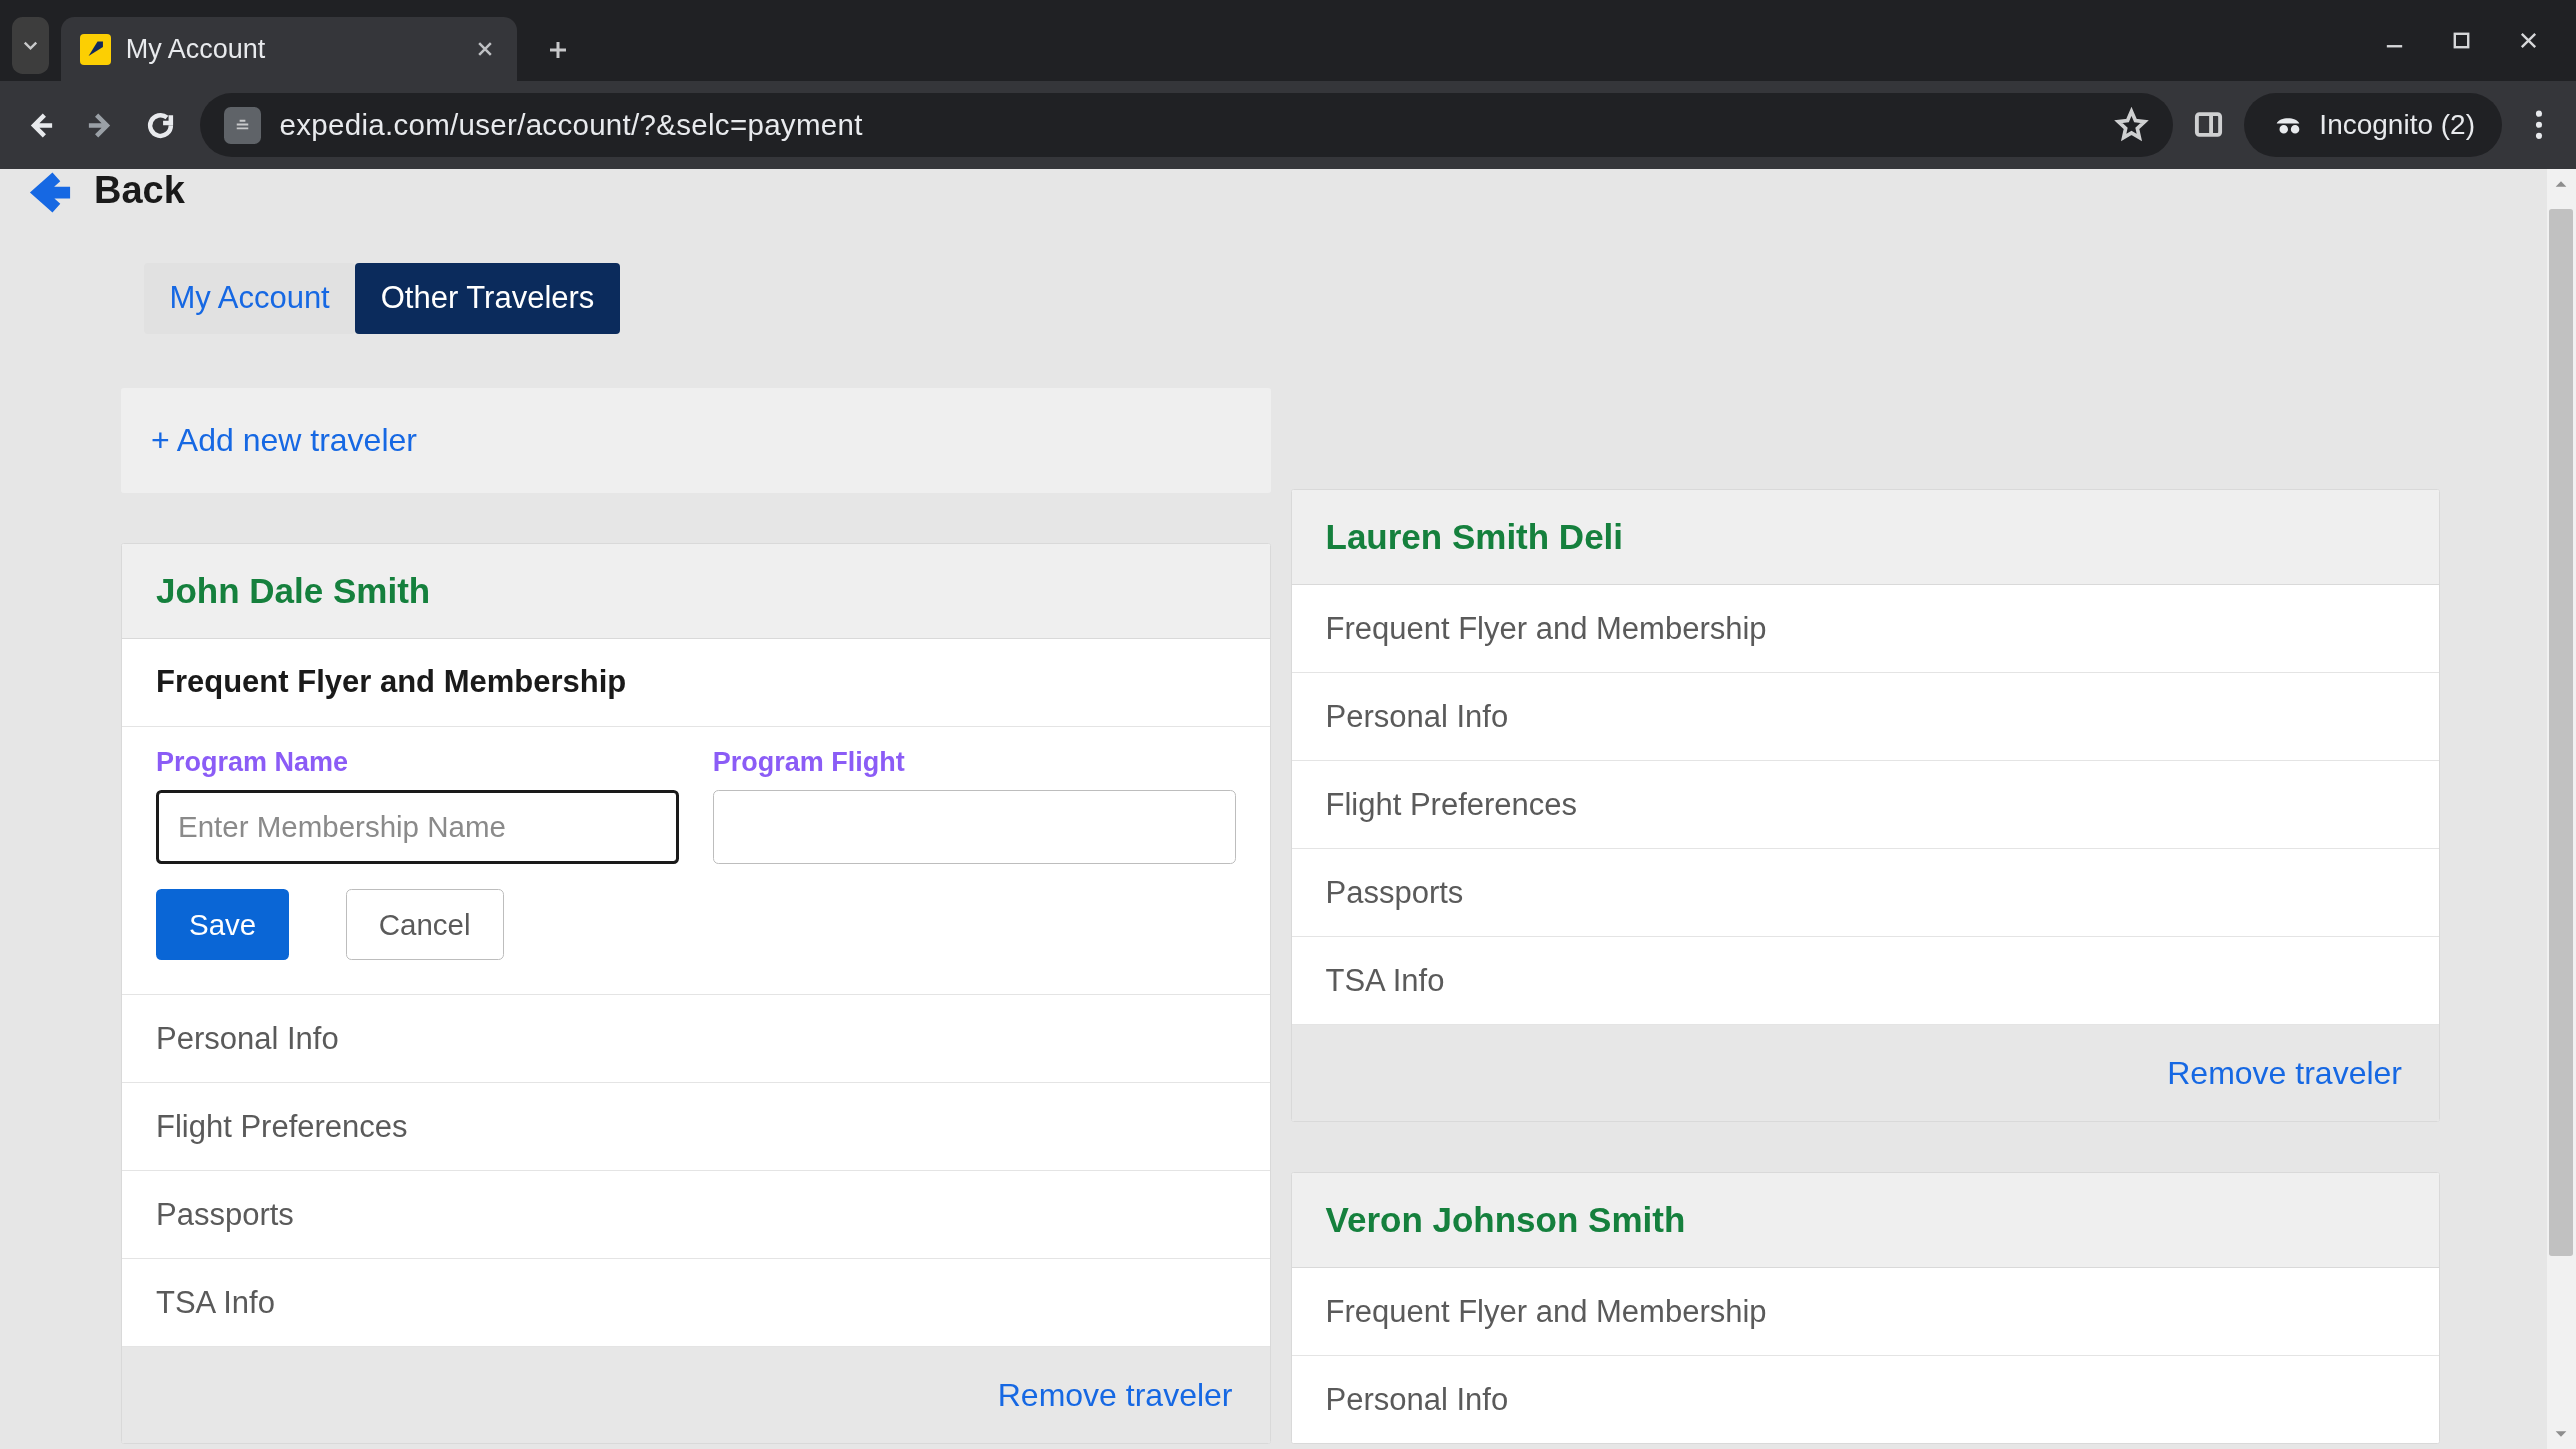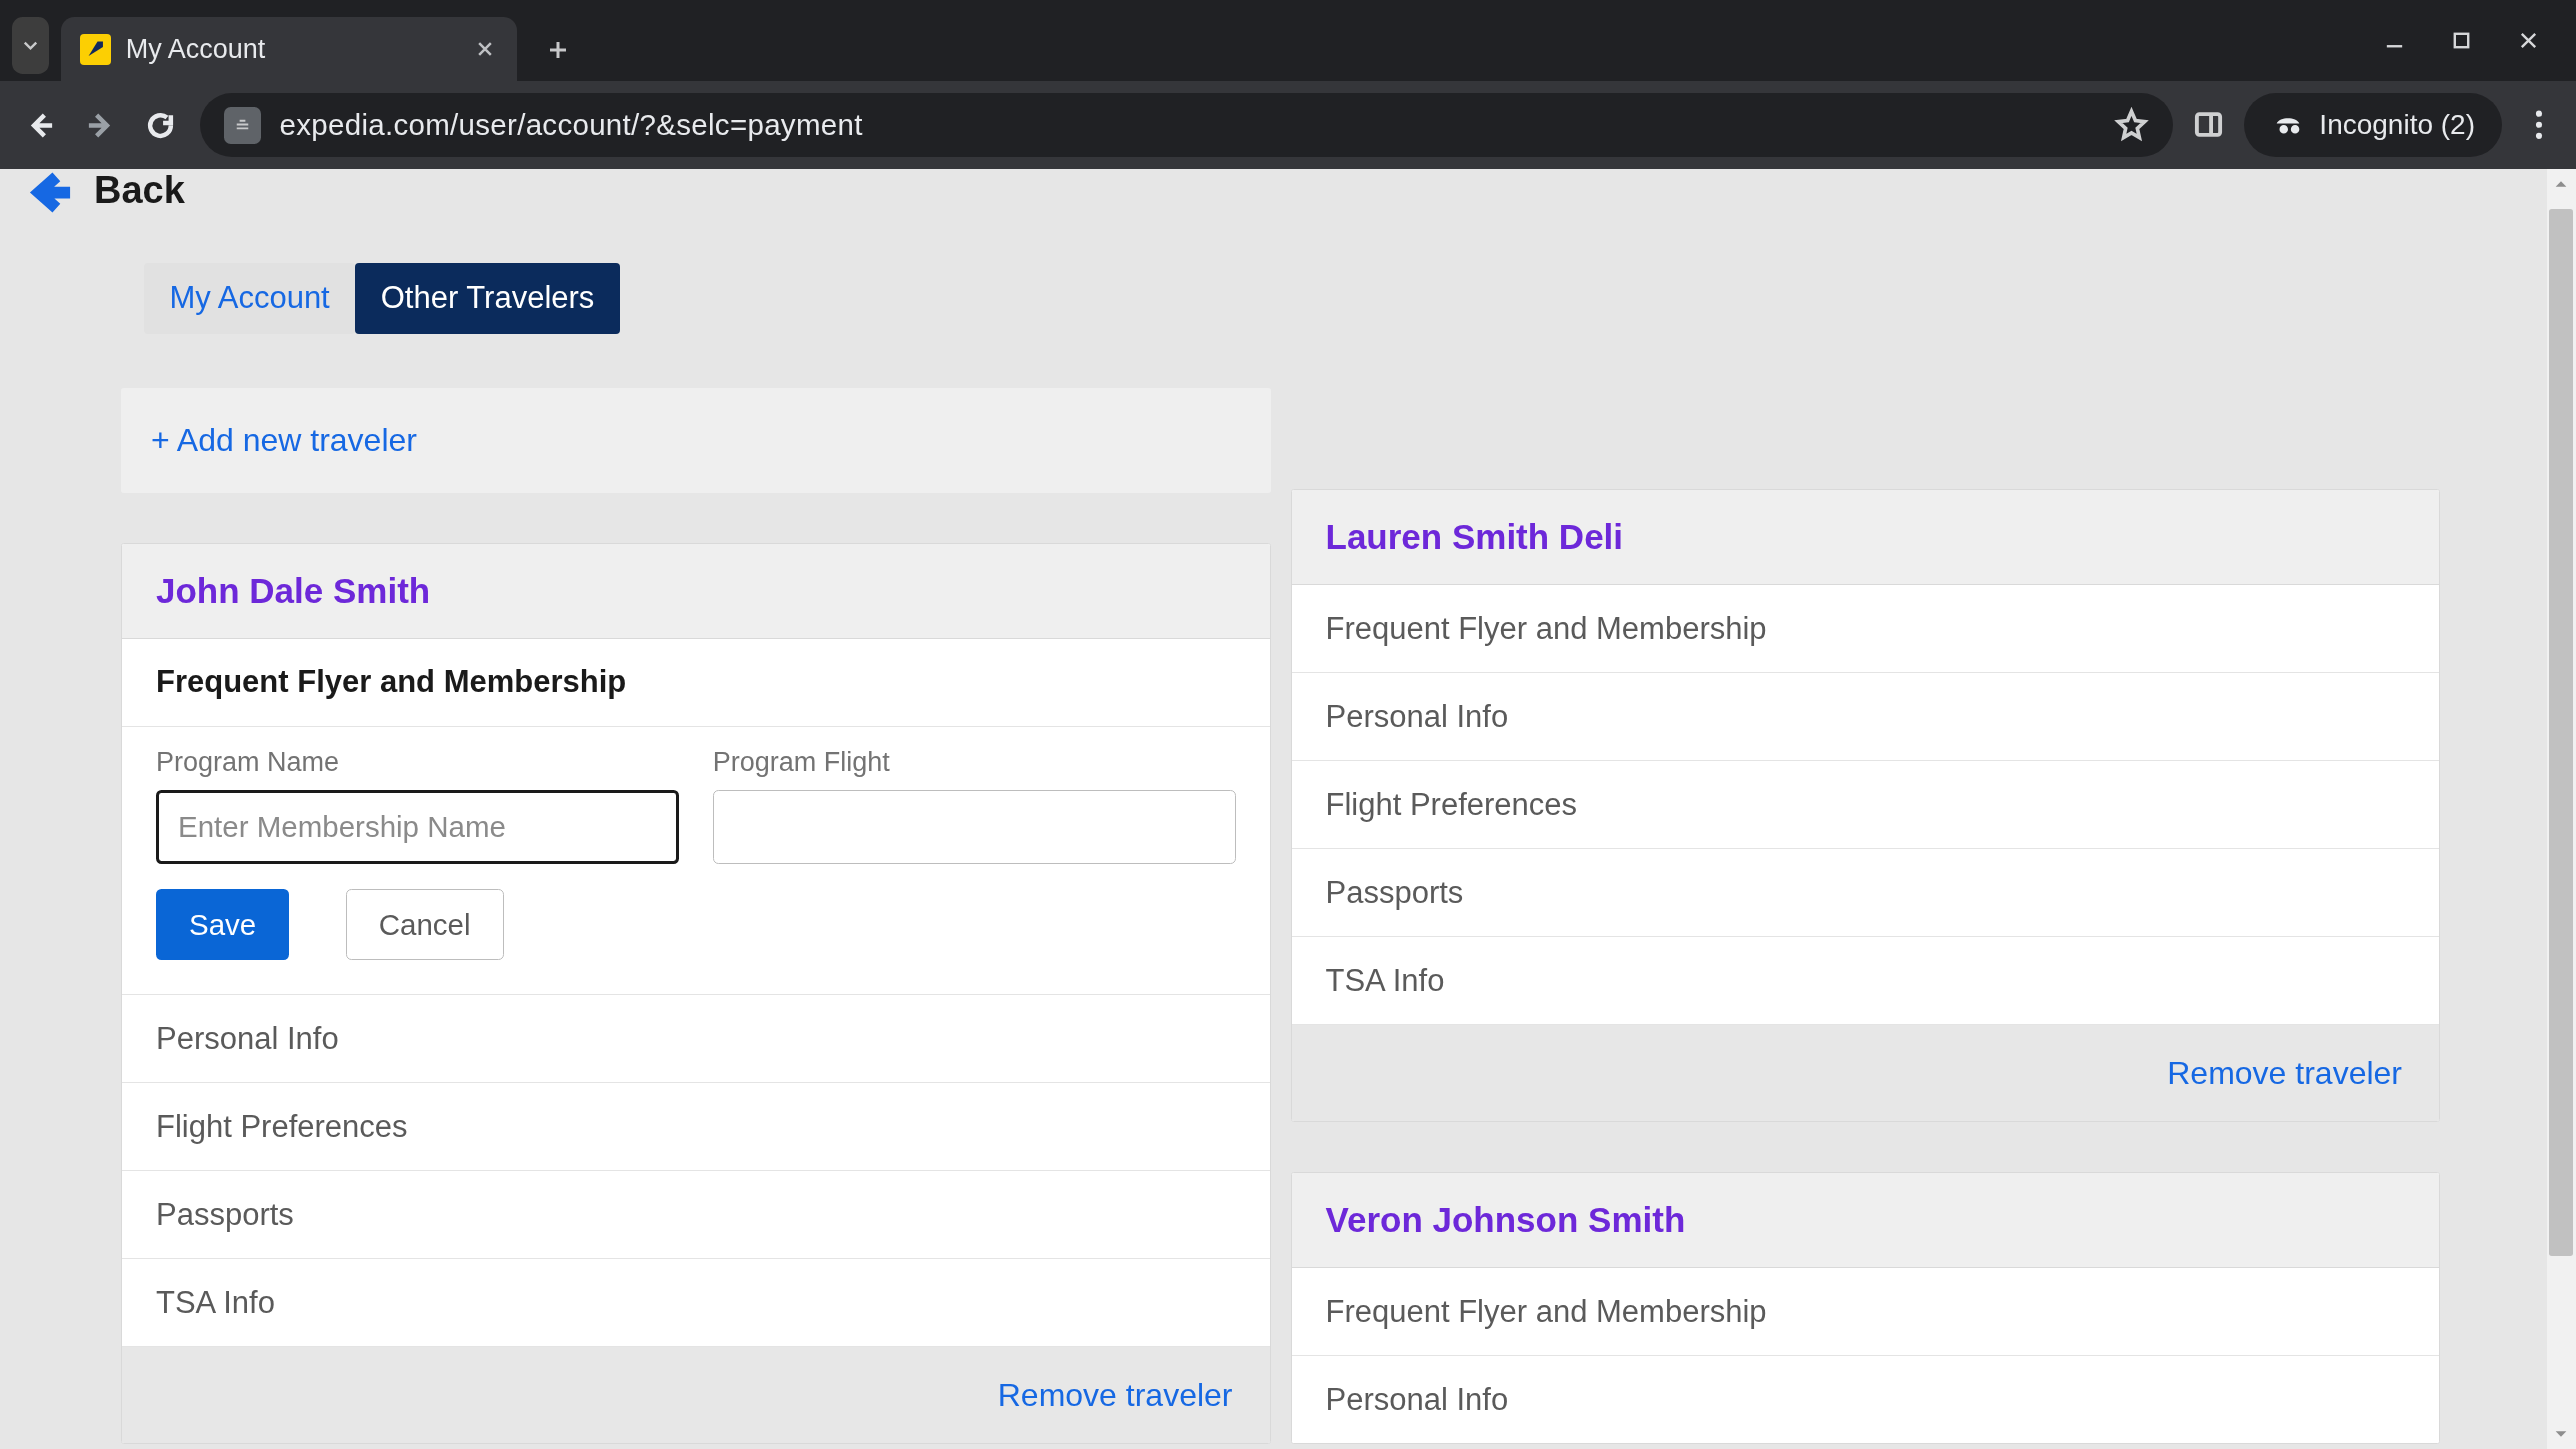--- a/index.html
+++ b/index.html
@@ -58,29 +58,29 @@
   .page-tab.active { background:#0b2b5c; color:#fff; }
 
   .content-cols { display:flex; gap:20px; padding: 54px 114px 0 121px; align-items: flex-end; }
   .col { flex:1; display:flex; flex-direction:column; gap:50px; }
 
   .add-card { background:#efefef; padding:34px 30px; border-radius:2.7px; }
   .add-link { color:#1668e3; font-size:32px; }
 
   .traveler-card { background:#fff; border:0.7px solid #d9d9d9; border-radius:2.7px; overflow:hidden; }
   .card-header { background:#efefef; padding:27px 34px; border-bottom:0.7px solid #d9d9d9; }
-  .card-header-name { font-size:35px; font-weight:700; color:#6d28d9; }
+  .card-header-name { font-size:35px; font-weight:700; color:#15803d; }
   .section-row { padding:25.5px 34px; border-bottom:0.7px solid #e4e4e4; font-size:31px; color:#5a5a5a; background:#fff; }
   .section-row:last-of-type { border-bottom:none; }
   .section-row.expanded-title { font-weight:700; color:#1a1a1a; }
 
   .form-area { padding: 20px 34px 34px 34px; border-bottom:0.7px solid #e4e4e4; }
   .form-cols { display:flex; gap:34px; }
   .form-field { flex:1; display:flex; flex-direction:column; gap:12px; }
-  .form-label { font-size:27px; font-weight:400; color:#737373; }
+  .form-label { font-size:27px; font-weight:700; color:#8b5cf6; }
   .text-input { height:74px; border:1.3px solid #bdbdbd; border-radius:5.4px; font-size:29.5px; padding:0 19px; color:#333; background:#fff; }
   .text-input.focused { border:3.4px solid #1a1a1a; }
   .text-input::placeholder { color:#8a8a8a; }
   .btn-row { display:flex; gap:23.5px; margin-top:25.5px; }
   .btn { padding:17.4px 32px; font-size:29.5px; border-radius:5.4px; border:1.3px solid transparent; }
   .btn.primary { background:#0a66d6; color:#fff; }
   .btn.secondary { background:#fff; color:#5a5a5a; border-color:#bdbdbd;margin-left:33px; }
 
   .card-footer { background:#e7e7e7; padding:29.5px 37px; text-align:right; }
   .remove-link { color:#1668e3; font-size:32px; }

